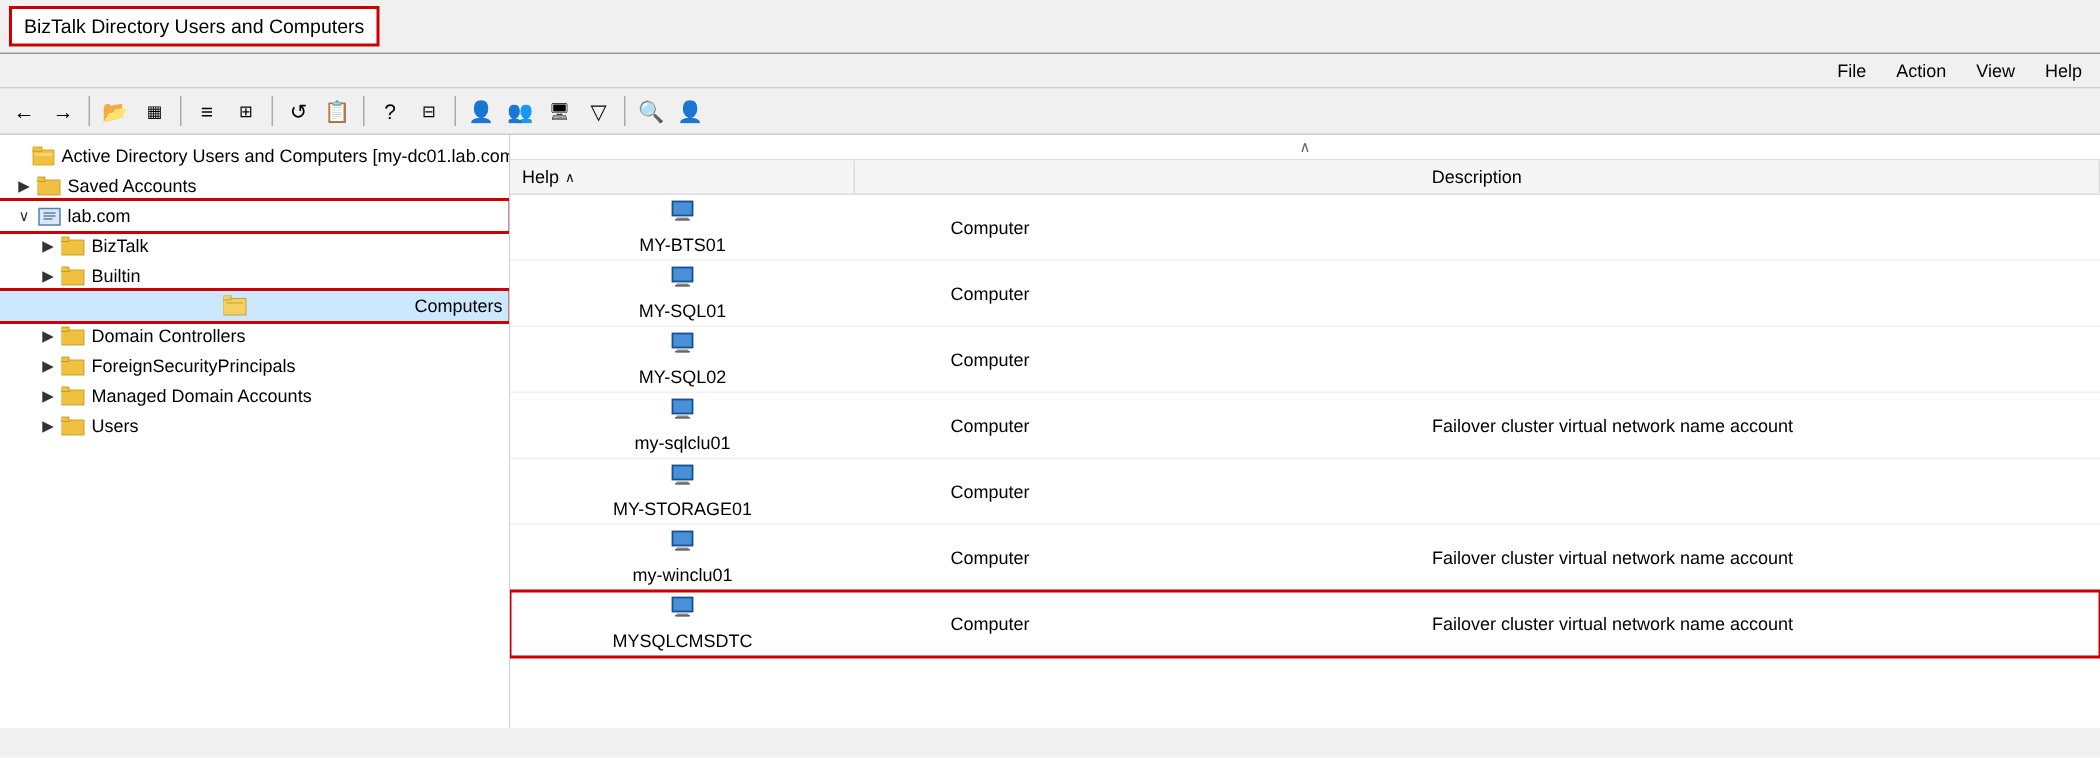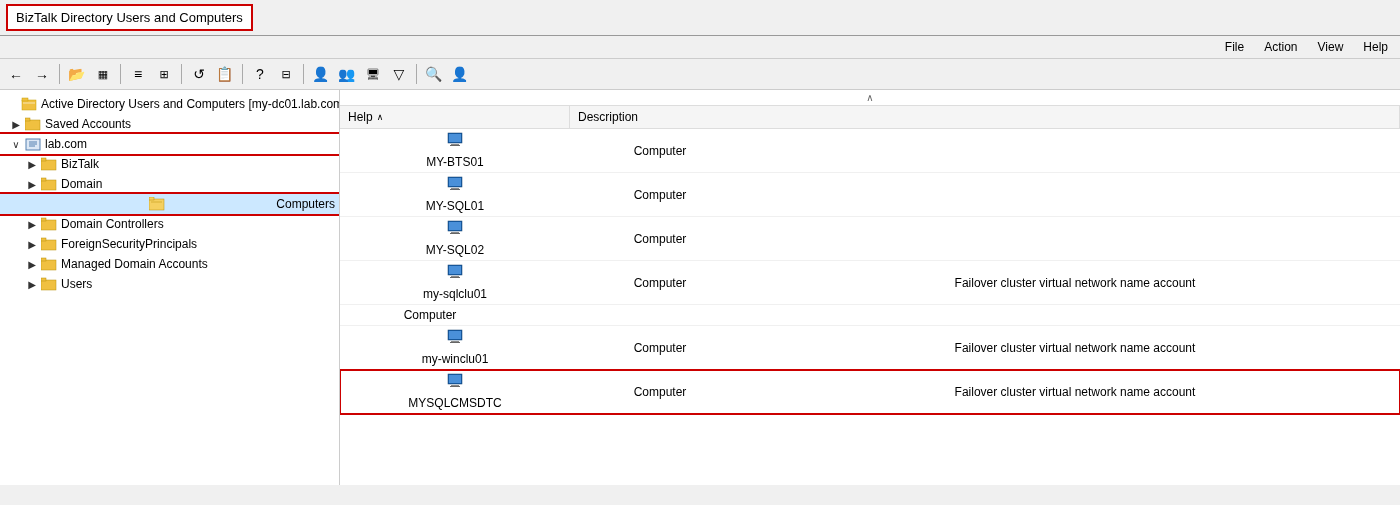--- a/index.html
+++ b/index.html
@@ -101,21 +101,21 @@
       font-weight: normal;
       border-right: 1px solid #ddd;
       cursor: pointer;
       display: flex;
       align-items: center;
       gap: 4px;
     }
 
     .col-name { width: 230px; }
     .col-type { width: 180px; }
-    .col-desc { flex: 1; }
+    .col-desc { flex: 1; justify-content: center; }
 
     .list-row {
       display: flex;
       align-items: center;
       padding: 1px 0;
       border-bottom: 1px solid #f0f0f0;
       cursor: pointer;
     }
 
     .list-cell {
@@ -234,21 +234,21 @@
     </div>
 
     <div class="tree-item indent-2">
       <span class="tree-expand">▶</span>
       <span class="tree-icon">
         <svg width="16" height="14" viewBox="0 0 16 14">
           <rect x="0" y="3" width="15" height="10" fill="#f0c040" stroke="#b8900a" stroke-width="0.5"></rect>
           <rect x="0" y="1" width="5" height="3" fill="#f0c040" stroke="#b8900a" stroke-width="0.5"></rect>
         </svg>
       </span>
-      <span>Domain</span>
+      <span>Builtin</span>
     </div>
 
     <div class="tree-item indent-2" style="background:#cce8ff; outline: 2px solid #c00; justify-content: space-between;">
       <span class="tree-expand" style="width:16px;"></span>
       <span class="tree-icon">
         <svg width="16" height="14" viewBox="0 0 16 14">
           <rect x="0" y="2" width="15" height="11" fill="#f5d060" stroke="#b8900a" stroke-width="0.5"></rect>
           <rect x="0" y="0" width="5" height="3" fill="#f5d060" stroke="#b8900a" stroke-width="0.5"></rect>
           <line x1="2" y1="5" x2="13" y2="5" stroke="#b8900a" stroke-width="0.5"></line>
         </svg>
@@ -378,20 +378,31 @@
               <rect x="2" y="2" width="12" height="8" fill="#4a90d9"></rect>
             </svg>
           </span>
           <span>my-sqlclu01</span>
         </div>
         <div class="list-cell col-type">Computer</div>
         <div class="list-cell col-desc">Failover cluster virtual network name account</div>
       </div>
 
       <div class="list-row">
+        <div class="list-cell col-name">
+          <span>
+            <svg width="16" height="16" viewBox="0 0 16 16">
+              <rect x="1" y="1" width="14" height="10" fill="#1a5fa8" stroke="#0d3d6e" stroke-width="0.5"></rect>
+              <rect x="4" y="12" width="8" height="2" fill="#888"></rect>
+              <rect x="3" y="13" width="10" height="1" fill="#666"></rect>
+              <rect x="2" y="2" width="12" height="8" fill="#4a90d9"></rect>
+            </svg>
+          </span>
+          <span>MY-STORAGE01</span>
+        </div>
         <div class="list-cell col-type">Computer</div>
         <div class="list-cell col-desc"></div>
       </div>
 
       <div class="list-row">
         <div class="list-cell col-name">
           <span>
             <svg width="16" height="16" viewBox="0 0 16 16">
               <rect x="1" y="1" width="14" height="10" fill="#1a5fa8" stroke="#0d3d6e" stroke-width="0.5"></rect>
               <rect x="4" y="12" width="8" height="2" fill="#888"></rect>

